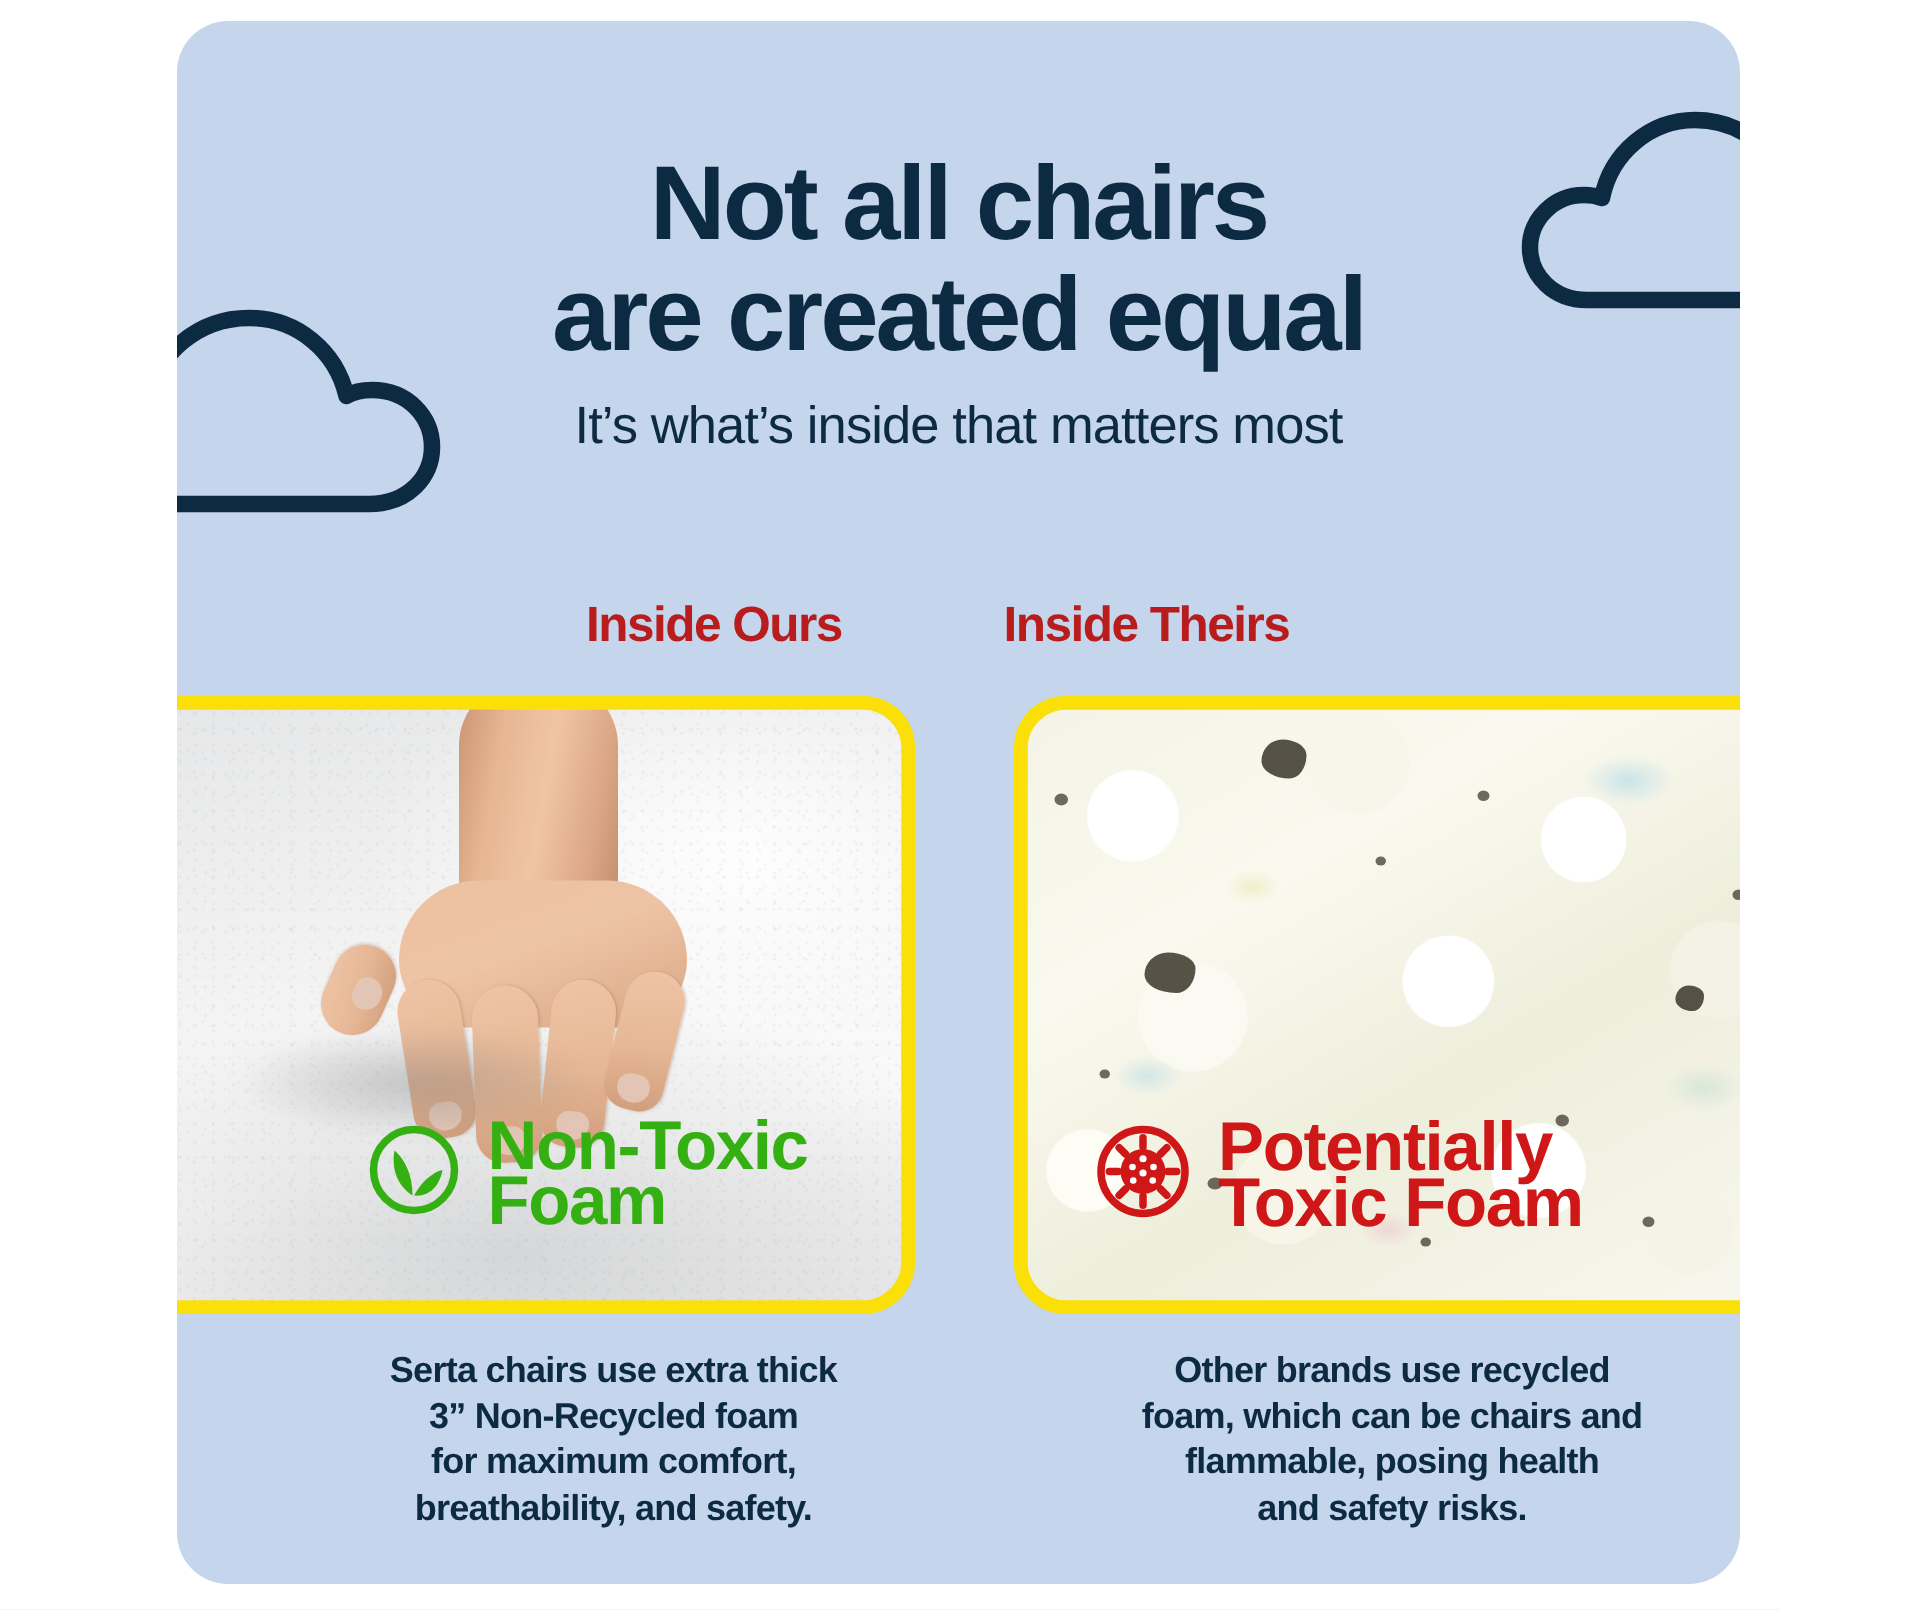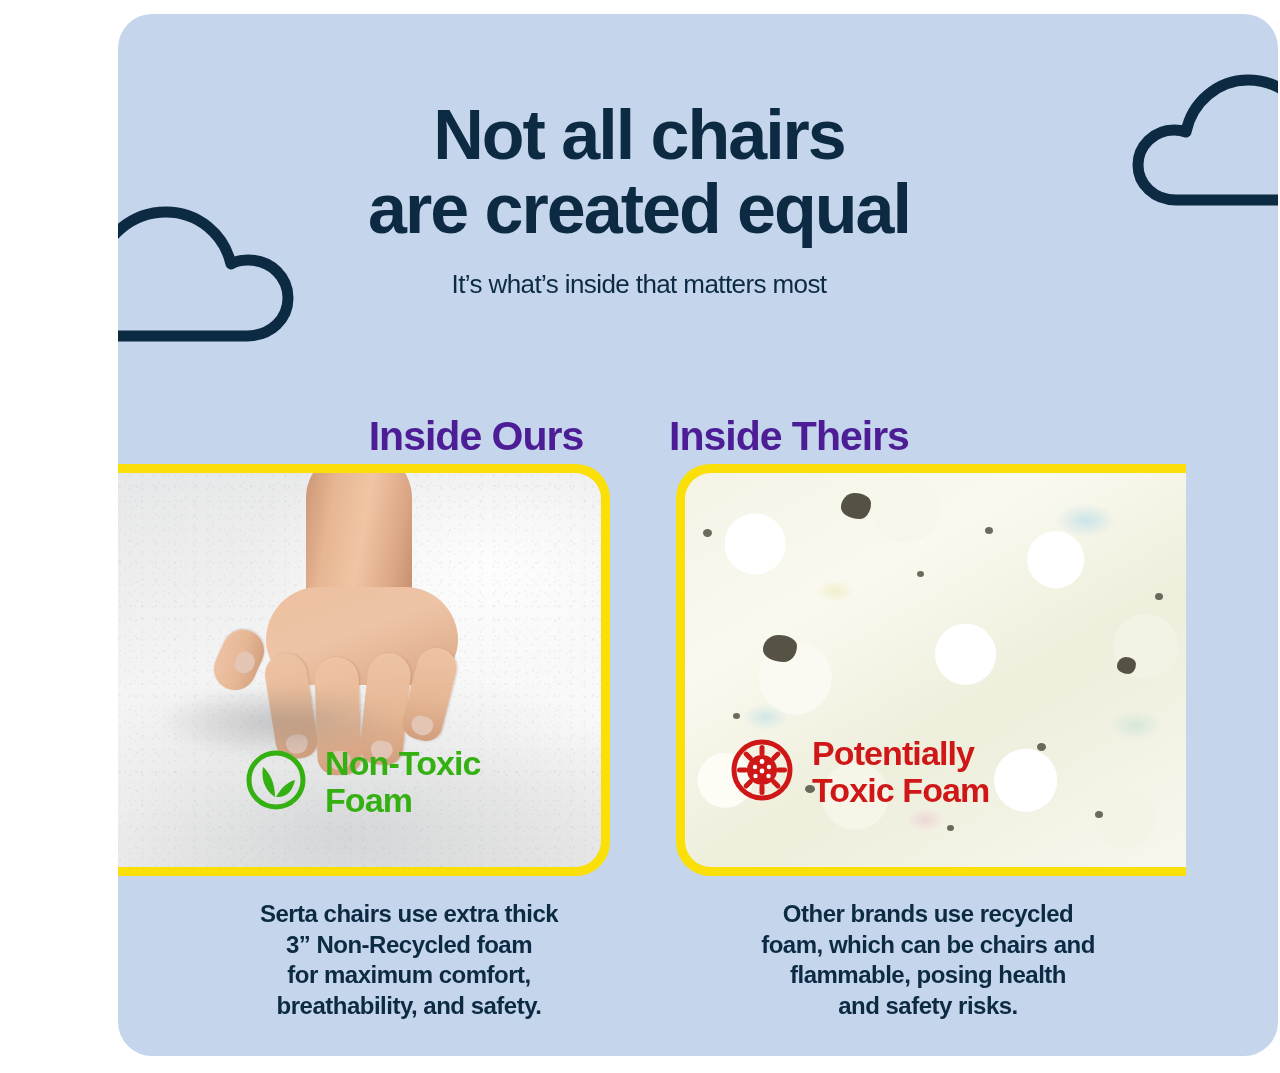--- a/index.html
+++ b/index.html
@@ -13,21 +13,21 @@
     position: relative;
     font-family: "Liberation Sans", sans-serif;
     overflow: hidden;
   }
 
   
   #card {
     position: absolute;
     left: 118px;
     top: 14px;
-    width: 1160px;
+    width: 1042px;
     height: 1042px;
     background: #c4d5ec;
     border-radius: 34px;
     overflow: hidden;
   }
 
   
   .cloud {
     position: absolute;
     pointer-events: none;
@@ -48,33 +48,33 @@
     color: #0c2a42;
     font-size: 70px;
     font-weight: 800;
     letter-spacing: -2.0px;
     line-height: 74px;
     white-space: nowrap;
   }
   #subhead {
     margin-top: 18px;
     color: #0c2a42;
-    font-size: 26px;
+    font-size: 35px;
     font-weight: 400;
     letter-spacing: -0.6px;
     line-height: 40px;
     white-space: nowrap;
   }
 
   
   .col-heading {
     position: absolute;
-    top: 396px;
-    color: #4c1d95;
-    font-size: 41px;
+    top: 376px;
+    color: #b91c1c;
+    font-size: 33px;
     font-weight: 800;
     letter-spacing: -1.0px;
     line-height: 52px;
     white-space: nowrap;
     z-index: 4;
   }
   #heading-ours   { left: 113px; width: 490px; text-align: center; }
   #heading-theirs { left: 551px; width: 490px; }
 
   
@@ -218,23 +218,23 @@
 
   
   .badge {
     position: absolute;
     display: flex;
     align-items: center;
     gap: 17px;
     z-index: 5;
   }
   #badge-nontoxic { left: 142px; bottom: 48px; }
-  #badge-toxic    { left: 44px;  bottom: 58px; }
+  #badge-toxic    { left: 44px;  bottom: 47px; }
   .badge-label {
-    font-size: 34px;
+    font-size: 46px;
     font-weight: 800;
     line-height: 37px;
     letter-spacing: -0.9px;
     white-space: pre-line;
   }
   #label-nontoxic { color: #35b012; }
   #label-toxic    { color: #cf1717; }
 
   
   .caption {

